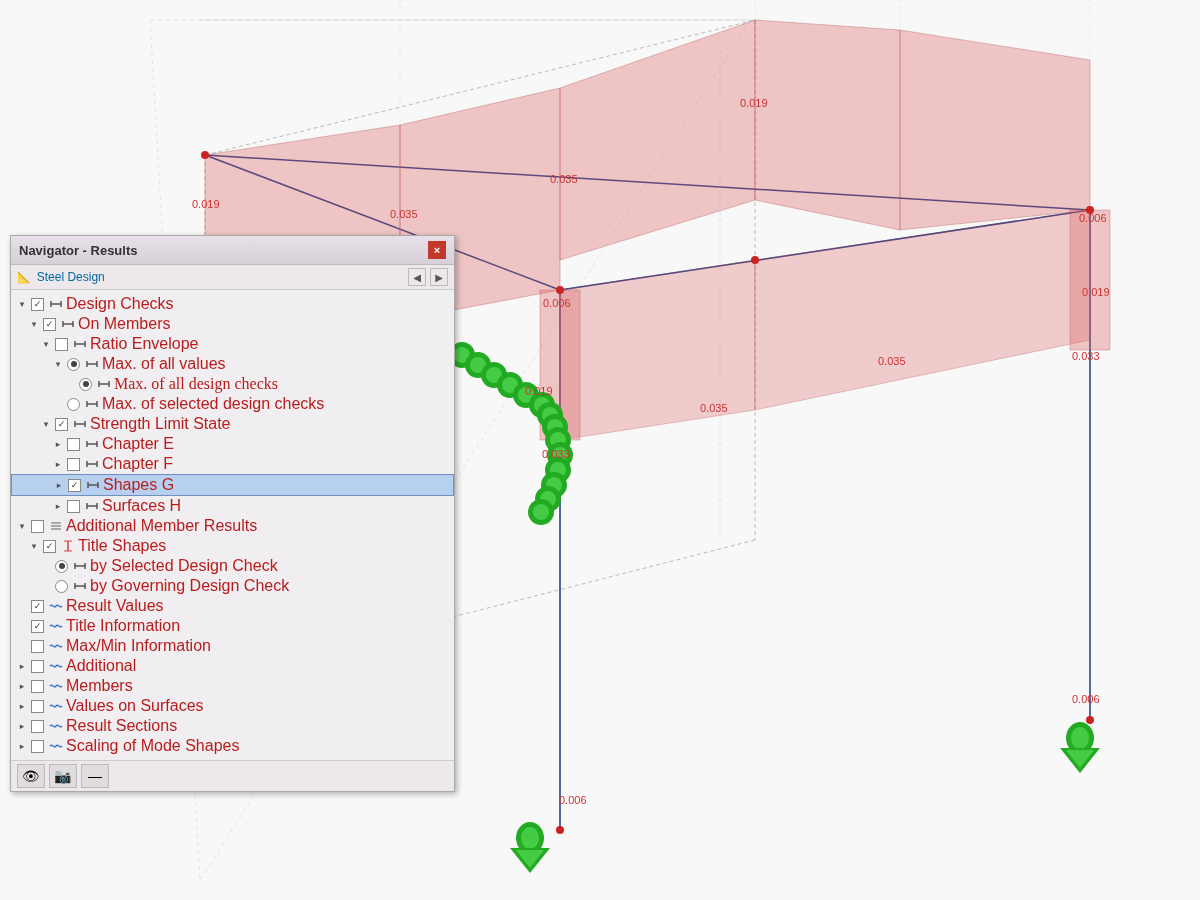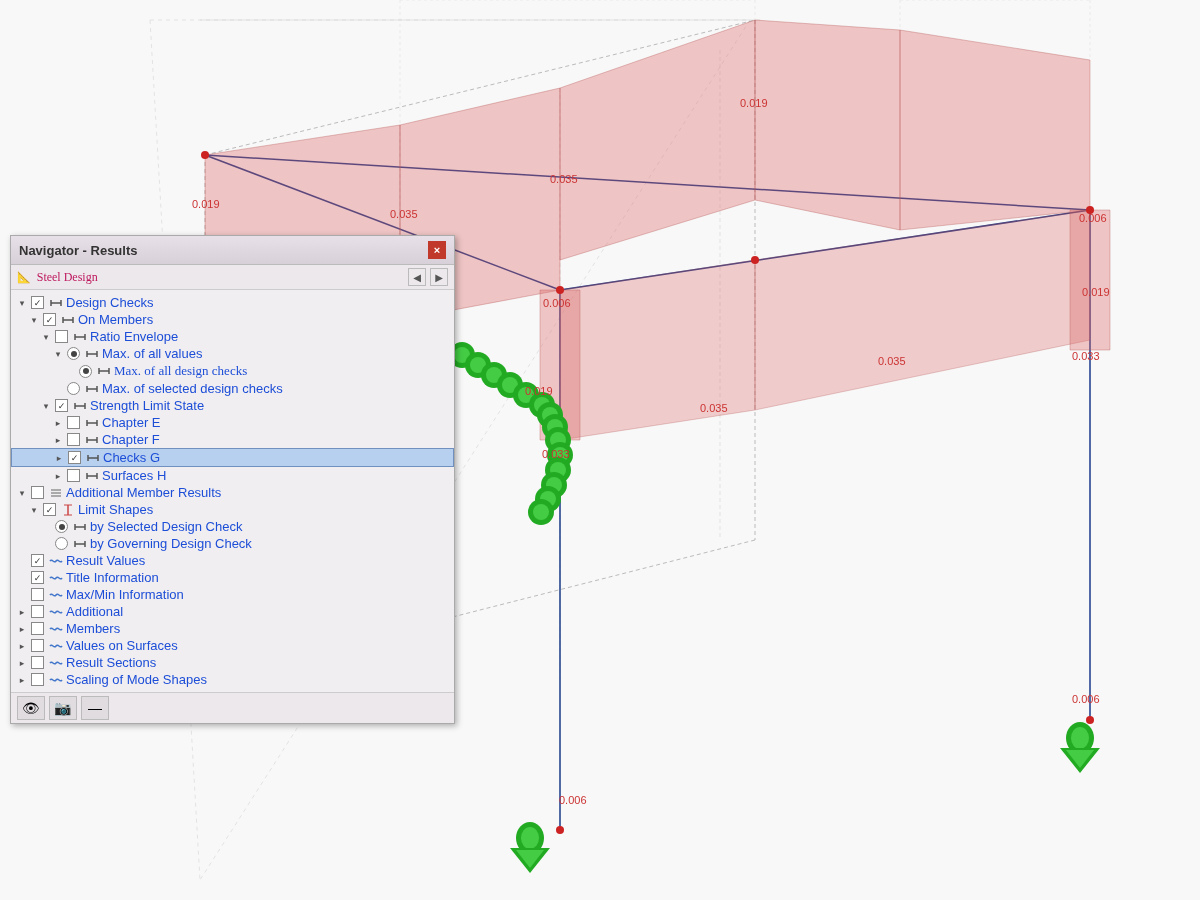--- a/index.html
+++ b/index.html
@@ -57,22 +57,21 @@
       padding: 3px 6px;
       display: flex;
       align-items: center;
       border-bottom: 1px solid #ccc;
       gap: 4px;
     }
 
     #toolbar-label {
       flex: 1;
       font-size: 12px;
-      color: #be185d;
-      font-family: Liberation Serif, serif;
+      color: #0369a1;
     }
 
     .nav-arrow-btn {
       background: none;
       border: 1px solid #bbb;
       width: 18px; height: 18px;
       font-size: 10px;
       cursor: pointer;
       display: flex; align-items: center; justify-content: center;
       color: #555;
@@ -138,22 +137,22 @@
 
     .tree-icon {
       width: 16px; height: 14px;
       margin: 0 2px;
       flex-shrink: 0;
       display: inline-flex; align-items: center; justify-content: center;
       font-size: 10px;
     }
 
     .item-label {
-      font-size: 13px;
-      color: #1d4ed8;
+      font-size: 16px;
+      color: #b91c1c;
     }
 
     
     #bottom-toolbar {
       display: flex;
       padding: 3px 6px;
       background: #ece8ec;
       border-top: 1px solid #ccc;
       gap: 4px;
     }
@@ -427,21 +426,21 @@
       <div class="tree-item selected indent-3">
         <span class="expander">▸</span>
         <span class="checkbox checked">✓</span>
         <span class="tree-icon">
           <svg width="14" height="12" viewBox="0 0 14 12">
       <line x1="2" y1="6" x2="12" y2="6" stroke="#555" stroke-width="1.5"></line>
       <line x1="2" y1="3" x2="2" y2="9" stroke="#555" stroke-width="1.5"></line>
       <line x1="12" y1="3" x2="12" y2="9" stroke="#555" stroke-width="1.5"></line>
     </svg>
         </span>
-        <span class="item-label">Checks G</span>
+        <span class="item-label">Shapes G</span>
       </div>
       <div class="tree-item indent-3">
         <span class="expander">▸</span>
         <span class="checkbox unchecked"></span>
         <span class="tree-icon">
           <svg width="14" height="12" viewBox="0 0 14 12">
       <line x1="2" y1="6" x2="12" y2="6" stroke="#555" stroke-width="1.5"></line>
       <line x1="2" y1="3" x2="2" y2="9" stroke="#555" stroke-width="1.5"></line>
       <line x1="12" y1="3" x2="12" y2="9" stroke="#555" stroke-width="1.5"></line>
     </svg>
@@ -463,21 +462,21 @@
       <div class="tree-item indent-1">
         <span class="expander">▾</span>
         <span class="checkbox checked">✓</span>
         <span class="tree-icon">
           <svg width="14" height="12" viewBox="0 0 14 12">
       <line x1="7" y1="1" x2="7" y2="11" stroke="#cc4444" stroke-width="1.5"></line>
       <line x1="3" y1="1" x2="11" y2="1" stroke="#cc4444" stroke-width="1"></line>
       <line x1="3" y1="11" x2="11" y2="11" stroke="#cc4444" stroke-width="1"></line>
     </svg>
         </span>
-        <span class="item-label">Limit Shapes</span>
+        <span class="item-label">Title Shapes</span>
       </div>
       <div class="tree-item indent-2">
         <span class="expander"></span>
         <span class="radio">
           <span class="radio-filled"></span>
         </span>
         <span class="tree-icon">
           <svg width="14" height="12" viewBox="0 0 14 12">
       <line x1="2" y1="6" x2="12" y2="6" stroke="#555" stroke-width="1.5"></line>
       <line x1="2" y1="3" x2="2" y2="9" stroke="#555" stroke-width="1.5"></line>

